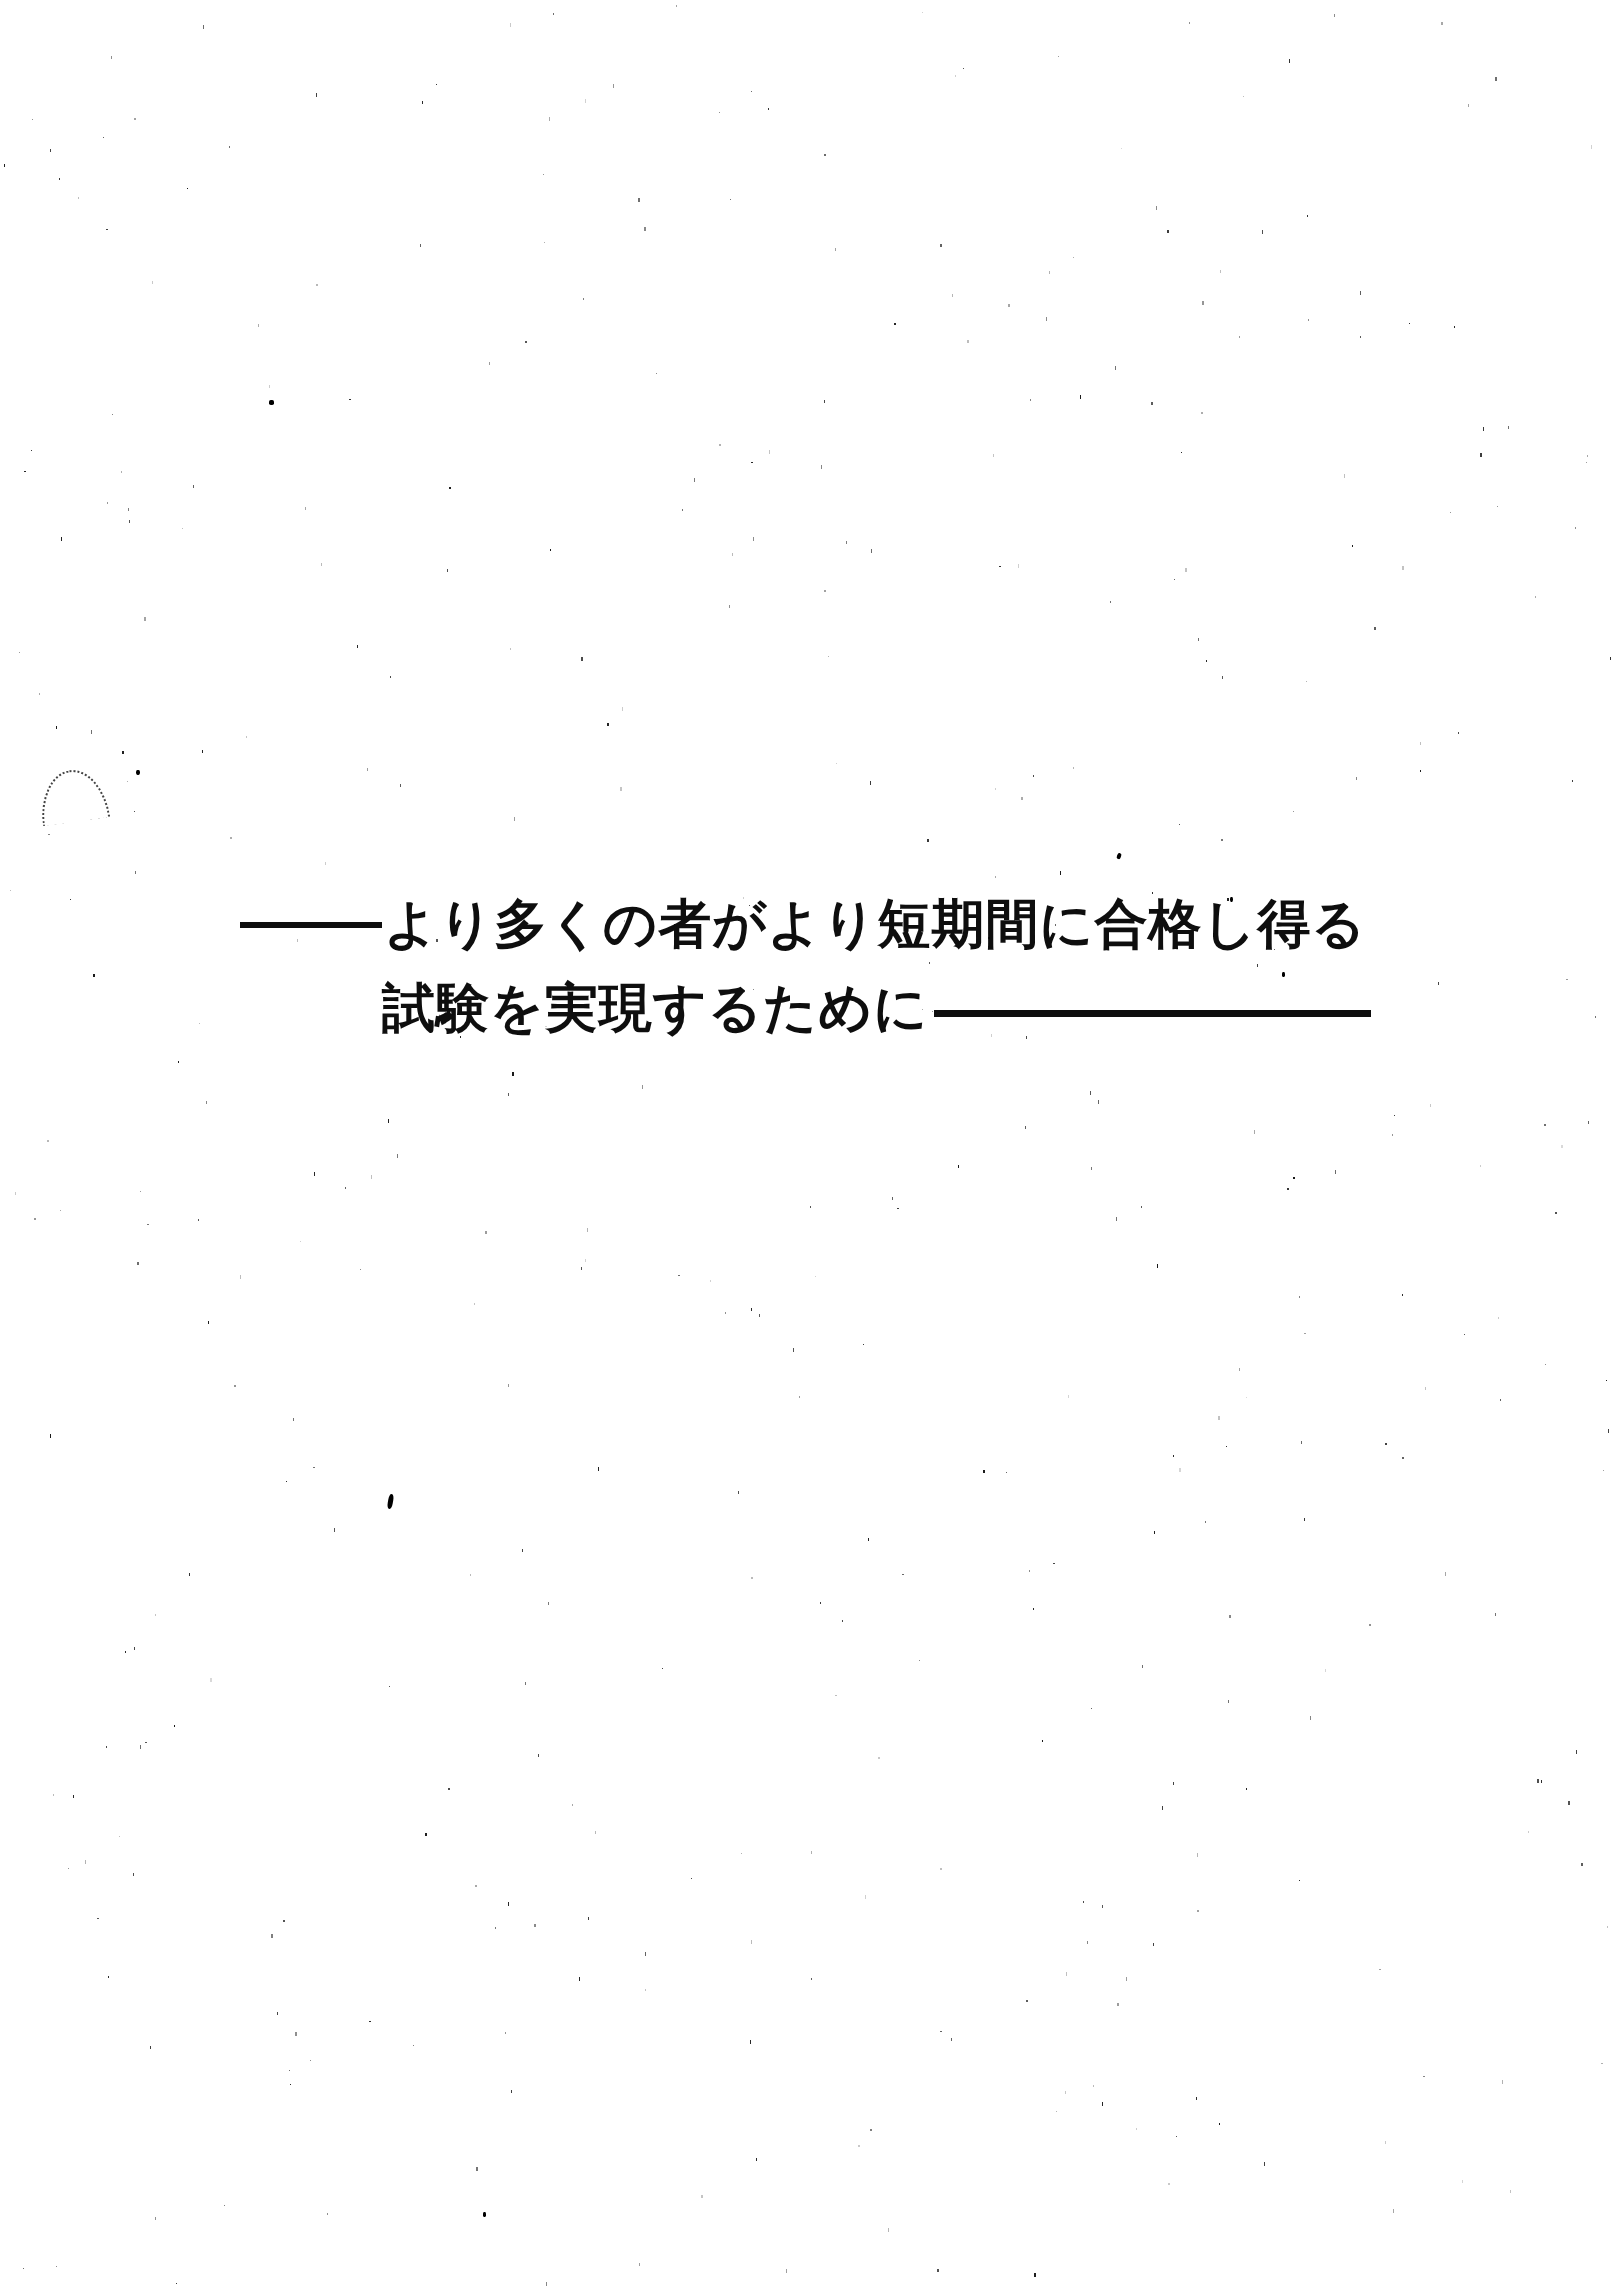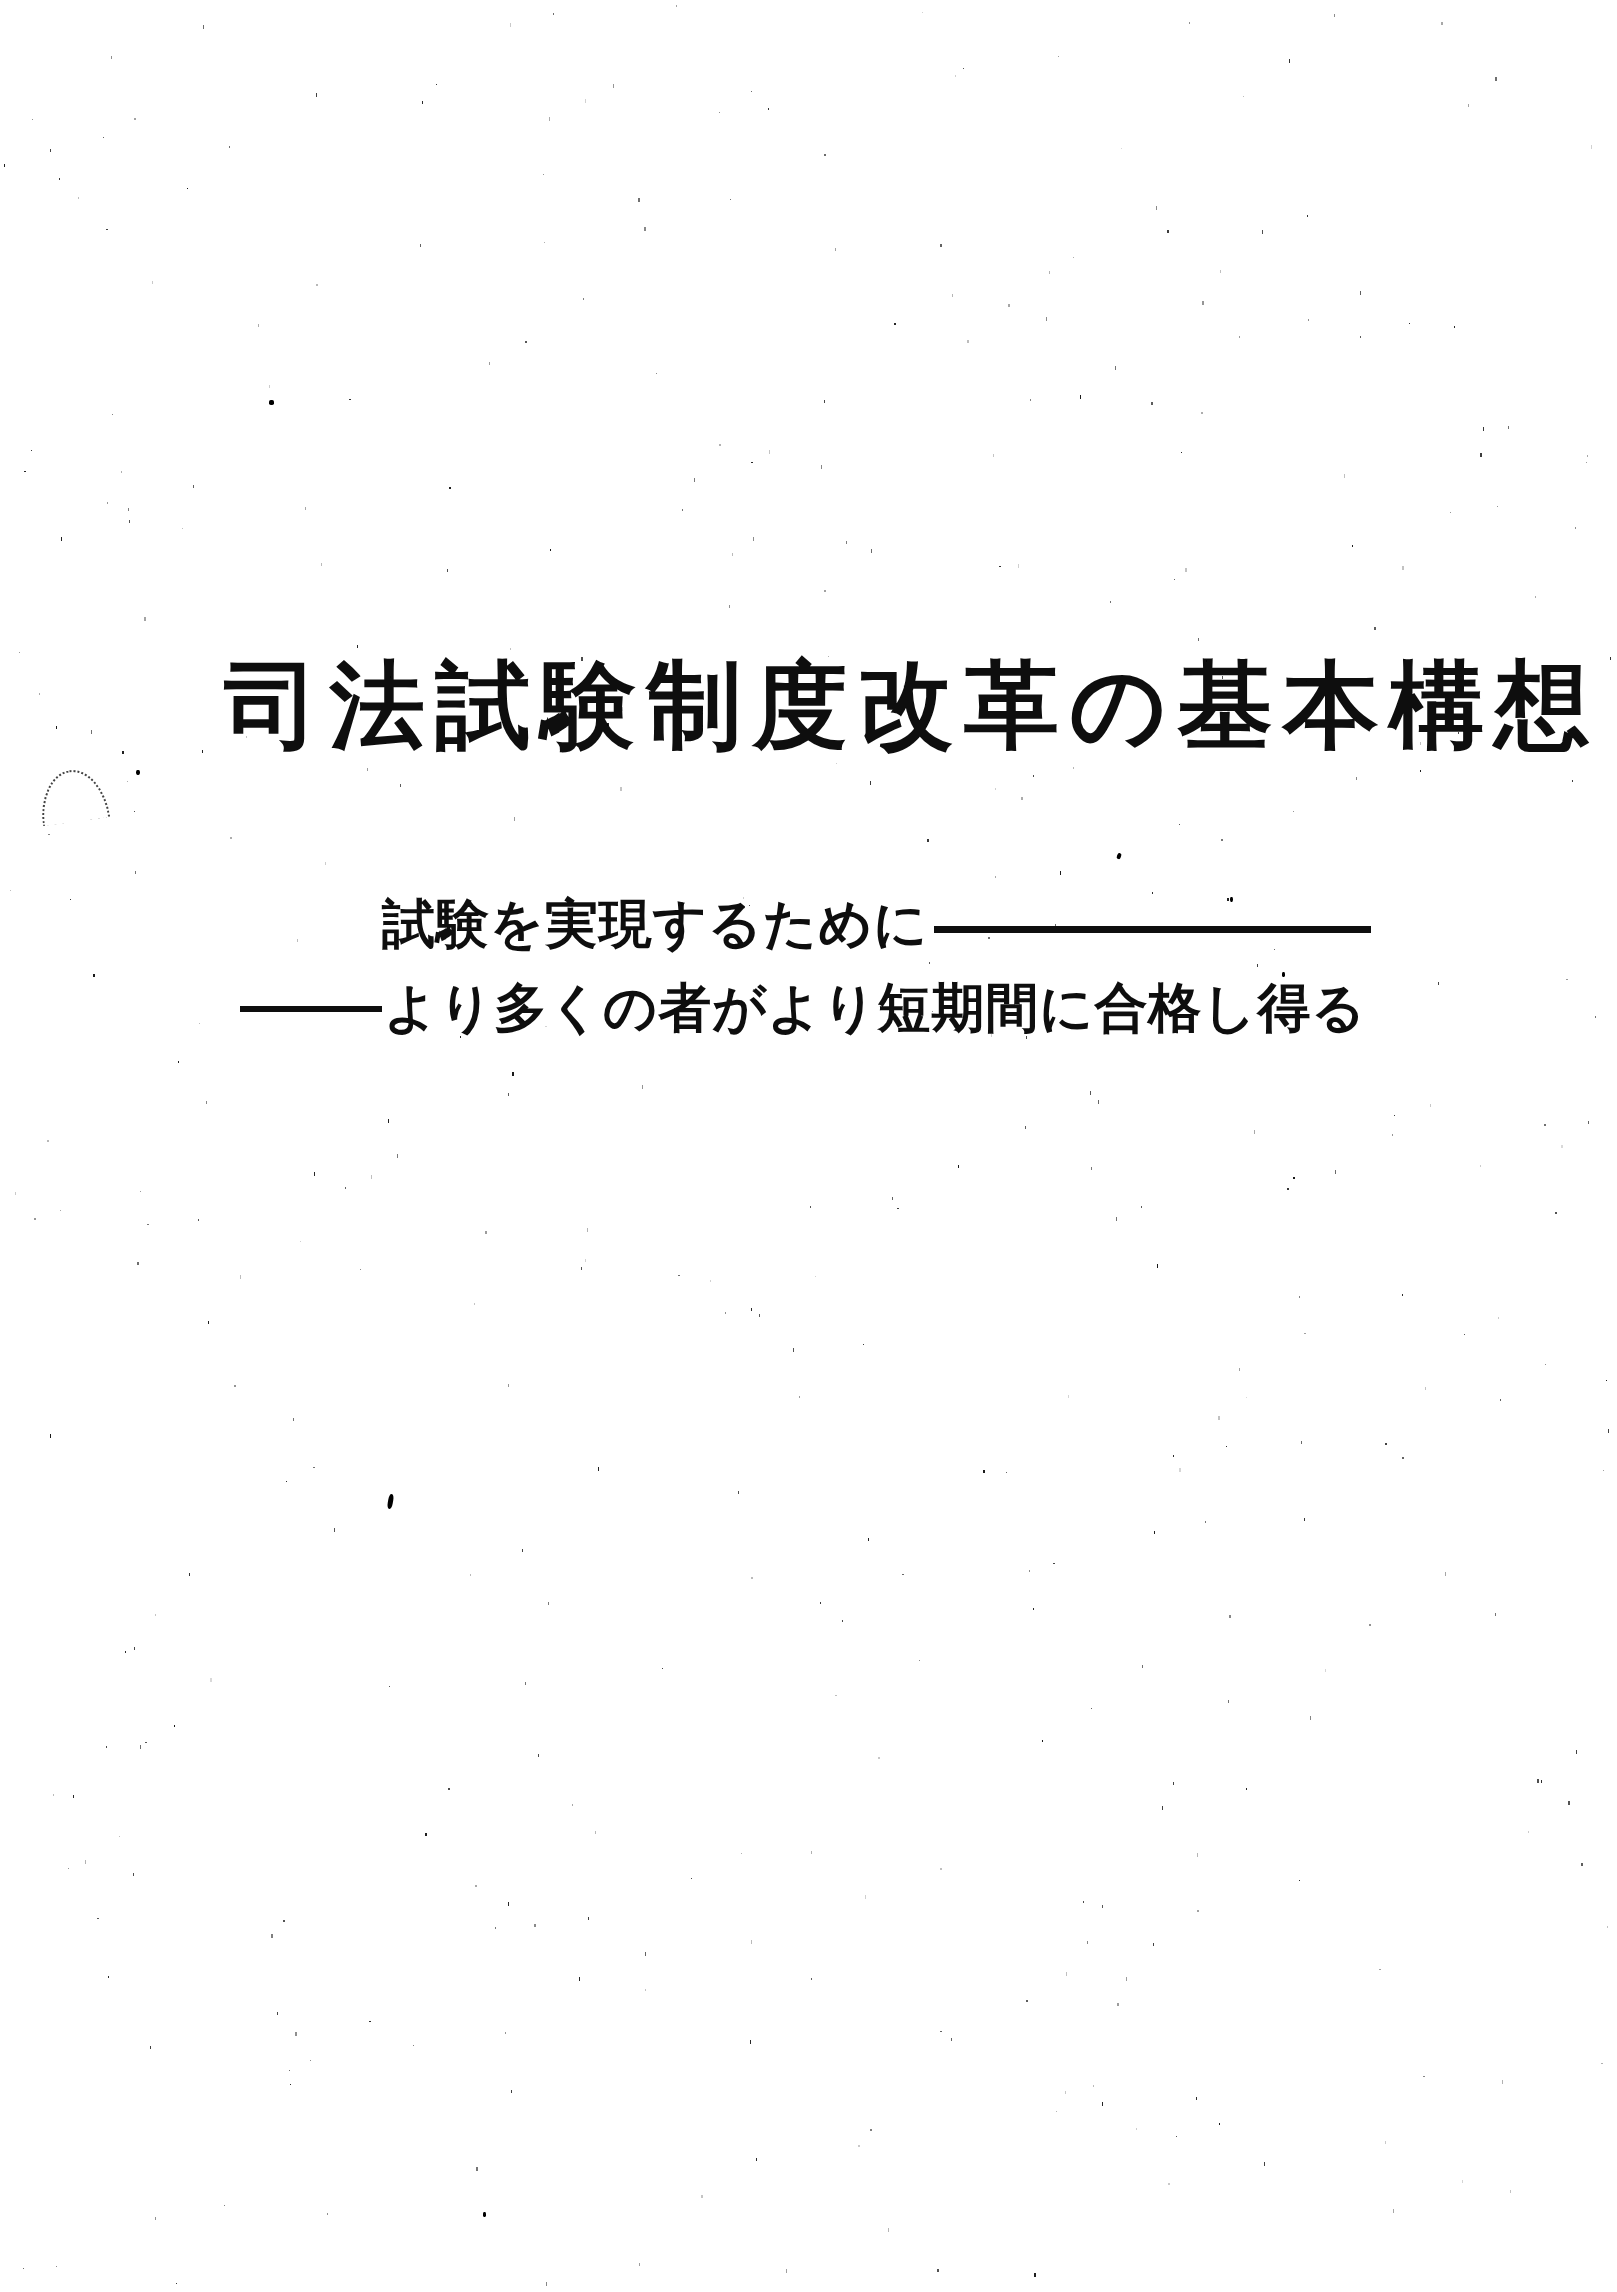--- a/index.html
+++ b/index.html
@@ -63,30 +63,29 @@
   .noise-dot, .blot {
     position: absolute;
     background: #000;
   }
 </style>
 </head>
 <body>
 
 <div class="page" style="--ink: #0e0e0e; --paper: #ffffff;">
 
-  <h1 class="doc-title">司法試験制度改革の基本構想</h1>
 
   <div class="subtitle-block">
+    <div class="subtitle-line">
+      <span class="dash-rule dash-lead"></span>
+      <span class="subtitle-text">より多くの者がより短期間に合格し得る</span>
+    </div>
     <div class="subtitle-line second">
       <span class="subtitle-text">試験を実現するために</span>
       <span class="dash-rule dash-trail"></span>
-    </div>
-    <div class="subtitle-line">
-      <span class="dash-rule dash-lead"></span>
-      <span class="subtitle-text">より多くの者がより短期間に合格し得る</span>
     </div>
   </div>
 
   <div id="marks-layer">
       <div class="pen-arc-mark" style="left: 39px; top: 770px; width: 64px; height: 50px; transform: rotate(-8deg);"></div>
       <div class="blot" style="border-radius: 40%; left: 388px; top: 1494px; width: 5.4px; height: 15px; transform: rotate(10deg);"></div>
       <div class="blot" style="border-radius: 40%; left: 269px; top: 400px; width: 4.5px; height: 4.5px;"></div>
       <div class="blot" style="border-radius: 40%; left: 136px; top: 770px; width: 3.6px; height: 5.4px;"></div>
       <div class="blot" style="border-radius: 40%; left: 1117px; top: 853px; width: 3.6px; height: 6.3px; transform: rotate(20deg);"></div>
       <div class="blot" style="border-radius: 40%; left: 1230px; top: 897px; width: 2.7px; height: 5.4px;"></div>

